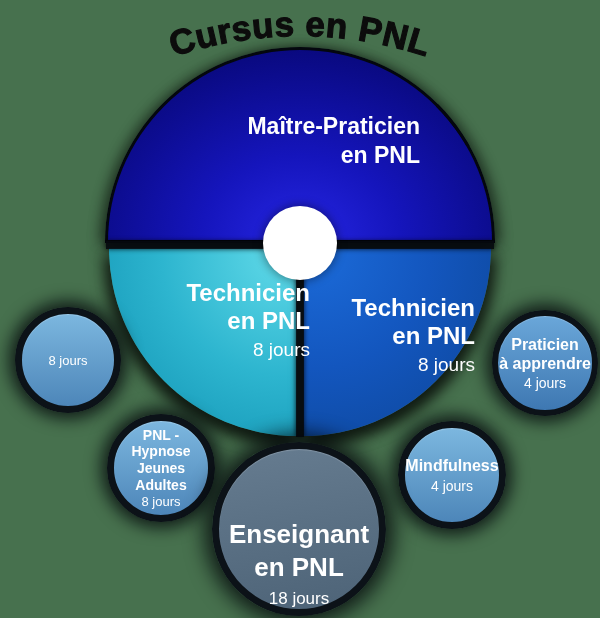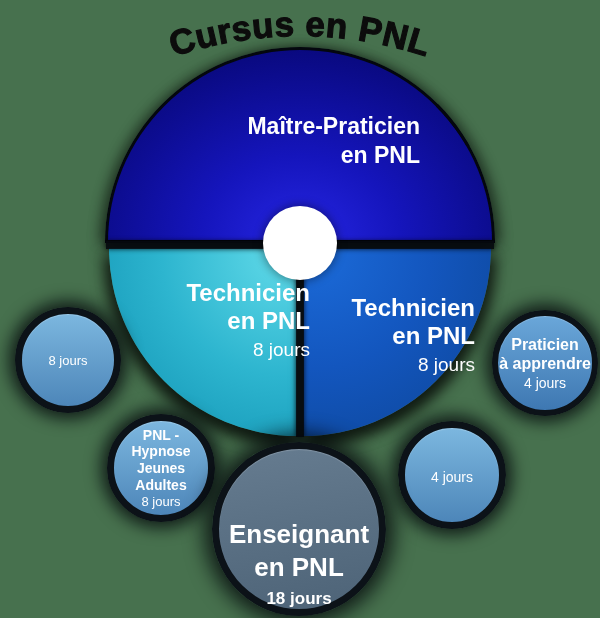--- a/index.html
+++ b/index.html
@@ -80,21 +80,21 @@
   .sat-hyp { left:107px; top:414px; width:108px; height:108px;
     background:linear-gradient(180deg, var(--satellite1,#7cb7df), var(--satellite2,#4d86b9)); }
   .sat-hyp .lbl { font-size:14px; line-height:1.18; }
   .sat-hyp .dur { font-size:13px; margin-top:1px; }
 
   .sat-ens { left:212px; top:442px; width:174px; height:174px; border-width:7px;
     background:linear-gradient(170deg, var(--enseignant1,#667c90), var(--enseignant2,#4d6377));
     box-shadow: 0 0 20px 8px rgba(2,6,10,0.8), inset 0 1px 1px rgba(255,255,255,0.2);
     z-index:7;justify-content:flex-end; }
   .sat-ens .lbl { font-size:26px; line-height:1.25; }
-  .sat-ens .dur { font-size:17px; margin-top:6px;font-weight:bold; }
+  .sat-ens .dur { font-size:17px; margin-top:6px; }
 
   .sat-mind { left:398px; top:421px; width:108px; height:108px;
     background:linear-gradient(180deg, var(--satellite1,#7cb7df), var(--satellite2,#4d86b9)); }
   .sat-mind .lbl { font-size:16px; line-height:1.2; }
   .sat-mind .dur { font-size:14px; margin-top:3px; }
 
   .sat-app { left:492px; top:310px; width:106px; height:106px; border-width:6px;
     background:linear-gradient(180deg, var(--apprendre1,#6aa7d9), var(--apprendre2,#3e78b2)); }
   .sat-app .lbl { font-size:16px; line-height:1.2; }
   .sat-app .dur { font-size:14px; margin-top:2px; }
@@ -145,20 +145,21 @@
 Jeunes
 Adultes</div>
     <div class="dur">8 jours</div>
   </div>
   <div class="sat sat-ens">
     <div class="lbl">Enseignant
 en PNL</div>
     <div class="dur">18 jours</div>
   </div>
   <div class="sat sat-mind">
+    <div class="lbl">Mindfulness</div>
     <div class="dur">4 jours</div>
   </div>
   <div class="sat sat-app">
     <div class="lbl">Praticien
 à apprendre</div>
     <div class="dur">4 jours</div>
   </div>
 
 </div>
 

